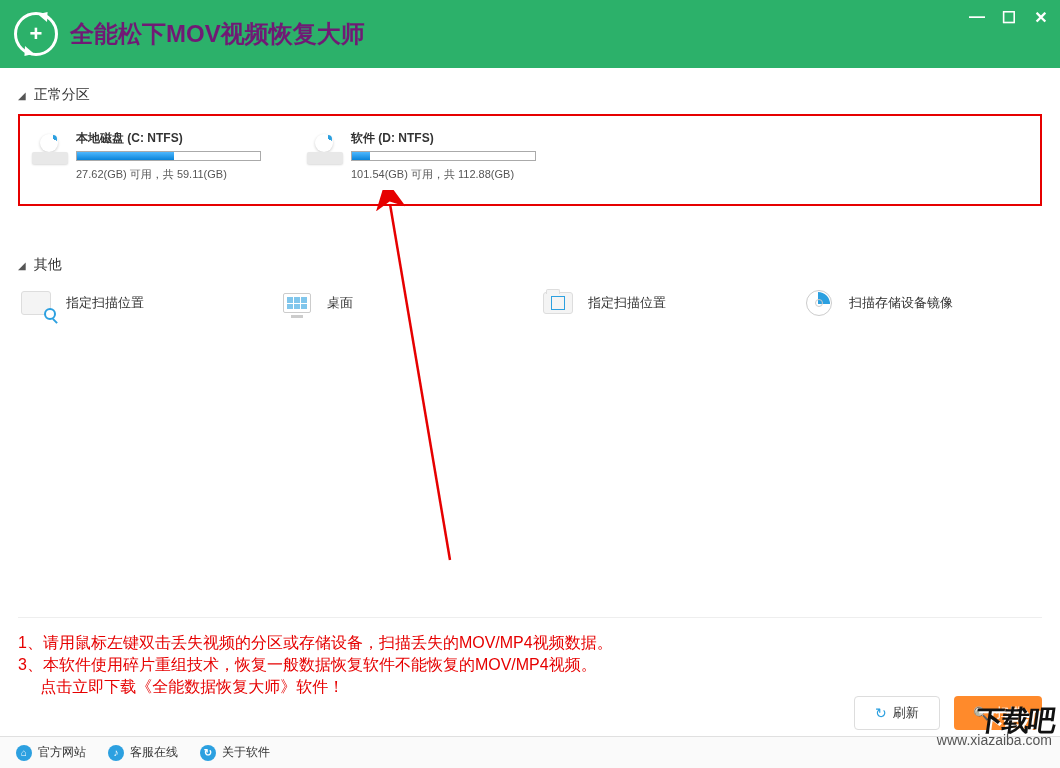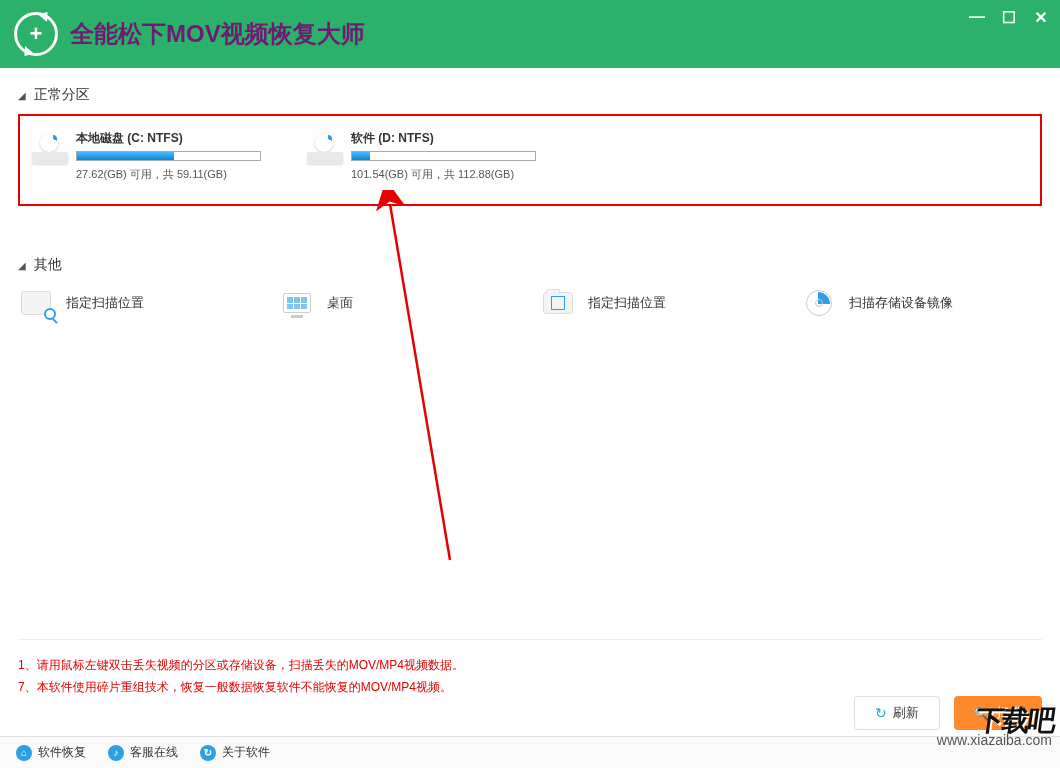--- a/index.html
+++ b/index.html
@@ -46,21 +46,21 @@
 .target::before,.target::after { content:""; position:absolute; background:#2ca0e0; }
 .monitor { width: 28px; height: 20px; background: #fff; border: 1.5px solid #ccc; border-radius: 2px; position: relative; }
 .monitor::after { content:""; position:absolute; bottom:-6px; left:50%; transform:translateX(-50%); width:12px; height:3px; background:#ccc; }
 .monitor-dots { position:absolute; top:3px; left:3px; right:3px; bottom:3px; display:grid; grid-template-columns: repeat(3,1fr); gap:1px; }
 .monitor-dots span { background:#2ca0e0; opacity:0.6; }
 .disc-icon { width: 26px; height: 26px; border: 1.5px solid #ccc; border-radius: 50%; position: relative; background: #fff; }
 .disc-icon::after { content:""; position:absolute; top:50%; left:50%; width:6px; height:6px; border:1px solid #ccc; border-radius:50%; transform:translate(-50%,-50%); }
 .disc-slice { position:absolute; top:1px; right:1px; width:12px; height:12px; border-radius: 0 12px 0 0; background:#2ca0e0; }
 
 .tips { position: absolute; bottom: 70px; left: 18px; right: 18px; border-top: 1px solid #eee; padding-top: 14px; }
-.tips p { color: #e60000; font-size: 12px; line-height: 22px; }
+.tips p { color: #e60000; font-size: 16px; line-height: 22px; }
 .tips a { color: #e60000; text-decoration: none; }
 
 .bottom-buttons { position: absolute; bottom: 38px; right: 18px; display: flex; gap: 14px; }
 .btn { height: 34px; padding: 0 20px; border-radius: 4px; font-size: 13px; display: flex; align-items: center; gap: 6px; cursor: pointer; }
 .btn-refresh { background: #fff; border: 1px solid #ddd; color: #333; }
 .btn-refresh .ref-icon { color: #2ca0e0; font-size: 14px; }
 .btn-scan { background: #ff8a2b; color: #fff; border: none; }
 
 .footer { position: absolute; bottom: 0; left: 0; right: 0; height: 32px; border-top: 1px solid #e0e0e0; background: #fafafa; display: flex; align-items: center; padding: 0 16px; gap: 22px; }
 .footer-link { display: flex; align-items: center; gap: 6px; font-size: 12px; color: #333; cursor: pointer; }
@@ -175,38 +175,39 @@
   <defs>
       <marker id="ah" markerWidth="12" markerHeight="12" refX="2" refY="6" orient="auto">
         <path d="M0,0 L12,6 L0,12 L3,6 z" fill="#e60000"></path>
       </marker>
     </defs>
   <line x1="180" y1="370" x2="120" y2="14" stroke="#e60000" stroke-width="2.5" marker-end="url(#ah)"></line>
 </svg>
 
 <div class="tips">
   <p>1、请用鼠标左键双击丢失视频的分区或存储设备，扫描丢失的MOV/MP4视频数据。</p>
-  <p>7、本软件使用碎片重组技术，恢复一般数据恢复软件不能恢复的MOV/MP4视频。</p>
+  <p>3、本软件使用碎片重组技术，恢复一般数据恢复软件不能恢复的MOV/MP4视频。</p>
+  <p>&nbsp;&nbsp;&nbsp;&nbsp;&nbsp;<a href="#">点击立即下载《全能数据恢复大师》软件！</a></p>
 </div>
 
 <div class="bottom-buttons">
   <button class="btn btn-refresh">
     <span class="ref-icon">↻</span>
     <span>刷新</span>
   </button>
   <button class="btn btn-scan">
     <span>🔍</span>
     <span>扫描</span>
   </button>
 </div>
 
 <div class="footer">
   <div class="footer-link">
     <div class="footer-icon">⌂</div>
-    <span>软件恢复</span>
+    <span>官方网站</span>
   </div>
   <div class="footer-link">
     <div class="footer-icon">♪</div>
     <span>客服在线</span>
   </div>
   <div class="footer-link">
     <div class="footer-icon">↻</div>
     <span>关于软件</span>
   </div>
 </div>

